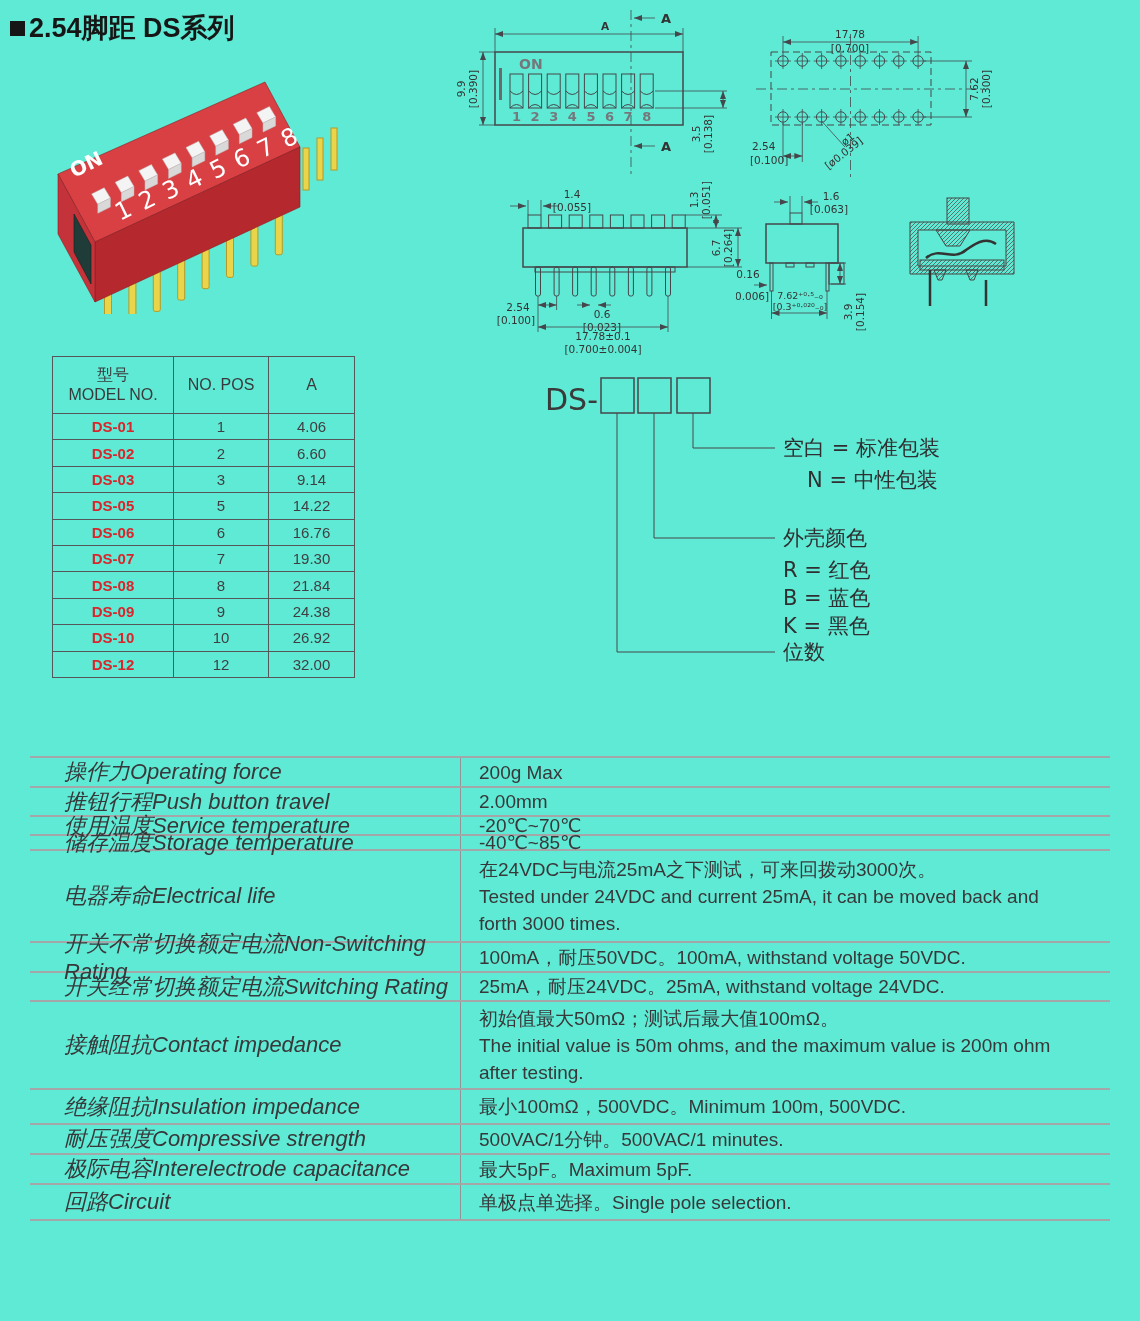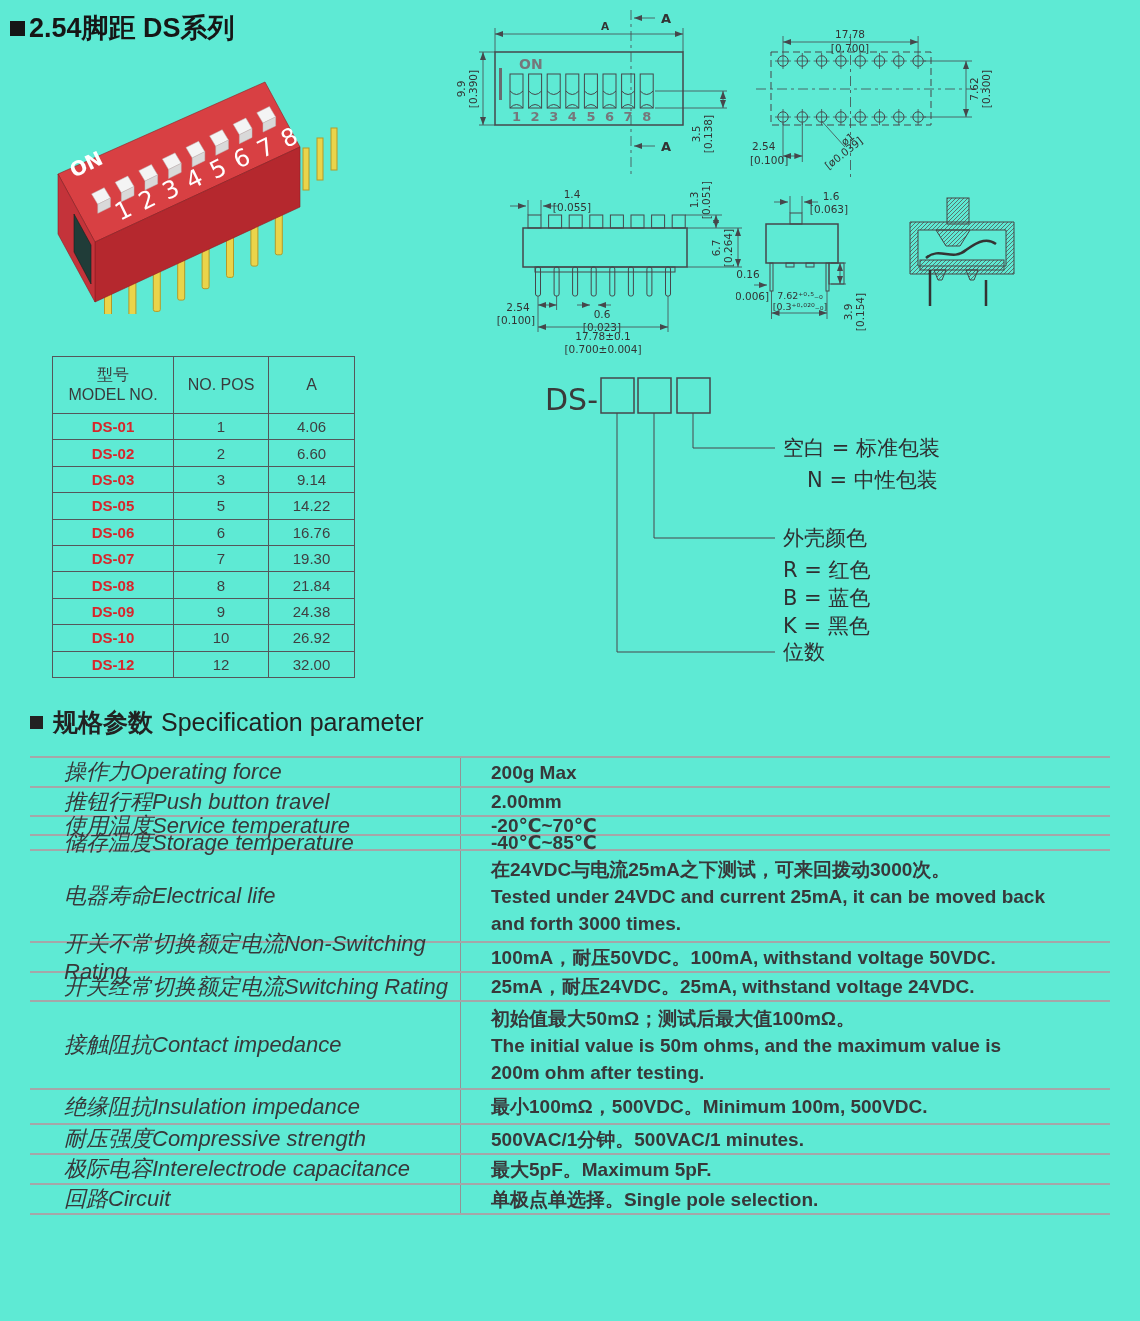--- a/index.html
+++ b/index.html
@@ -15,21 +15,21 @@
   .mtable td{height:25.4px;text-align:center;font-size:15px;color:#3f3f41;padding:0;}
   .mtable .c1{width:118px;} .mtable .c2{width:92px;} .mtable .c3{width:83px;}
   .mtable td.model{color:#d8262c;font-weight:bold;}
   
   .spec-title{left:30px;top:706px;font-size:25px;color:#222;display:flex;align-items:center;}
   .spec-title .sq{width:13px;height:13px;background:#222;display:inline-block;margin-right:10px;}
   .spec-title b{margin-right:8px;}
   .stable{left:30px;top:756px;width:1080px;border-bottom:2px solid #a5a6a8;}
   .srow{display:flex;border-top:2px solid #a5a6a8;box-sizing:border-box;}
   .slabel{width:430px;display:flex;align-items:center;padding-left:34px;box-sizing:border-box;font-size:22px;color:#38383a;font-style:italic;}
-  .sval{flex:1;border-left:1.5px solid #919396;padding-left:30px;padding-right:58px;display:flex;flex-direction:column;justify-content:center;font-size:19px;color:#38383a;line-height:27px;font-weight:bold;}
+  .sval{flex:1;border-left:1.5px solid #919396;padding-left:18px;padding-right:58px;display:flex;flex-direction:column;justify-content:center;font-size:19px;color:#38383a;line-height:27px;}
   .sval .v2{display:block;}
   svg text{font-family:"DejaVu Sans","Liberation Sans",sans-serif;}
   .dim{font-size:10.5px;fill:#333;}
   .dim2{font-size:9.5px;fill:#333;}
   .dline{stroke:#46474b;stroke-width:1;fill:none;}
   .thin{stroke:#46474b;stroke-width:0.8;fill:none;}
   .oline{stroke:#46474b;stroke-width:1.5;fill:none;}
   .olabel{font-size:21px;fill:#2f2f31;}
 </style>
 </head>
@@ -374,25 +374,20 @@
     <path d="M82,48 V287 H240" class="dline" stroke-width="1.8"></path>
     <text x="248" y="90" class="olabel">空白 = 标准包装</text>
     <text x="272" y="122" class="olabel">N = 中性包装</text>
     <text x="248" y="180" class="olabel">外壳颜色</text>
     <text x="248" y="212" class="olabel">R = 红色</text>
     <text x="248" y="240" class="olabel">B = 蓝色</text>
     <text x="248" y="268" class="olabel">K = 黑色</text>
     <text x="248" y="294" class="olabel">位数</text>
   </svg>
 
-  <div class="abs spec-title">
-    <span class="sq"></span>
-    <b>规格参数</b>
-    <span>Specification parameter</span>
-  </div>
 
   <div class="abs stable">
     <div class="srow" style="height:30px">
         <div class="slabel">操作力Operating force</div>
         <div class="sval">
           <span>200g Max</span>
           <span class="v2"></span>
         </div>
       </div>
     <div class="srow" style="height:29px">
@@ -458,21 +453,21 @@
           <span class="v2"></span>
         </div>
       </div>
     <div class="srow" style="height:30px">
         <div class="slabel">极际电容Interelectrode capacitance</div>
         <div class="sval">
           <span>最大5pF。Maximum 5pF.</span>
           <span class="v2"></span>
         </div>
       </div>
-    <div class="srow" style="height:30px">
+    <div class="srow" style="height:36px">
         <div class="slabel">回路Circuit</div>
         <div class="sval">
           <span>单极点单选择。Single pole selection.</span>
           <span class="v2"></span>
         </div>
       </div>
   </div>
 
 </div>
 

